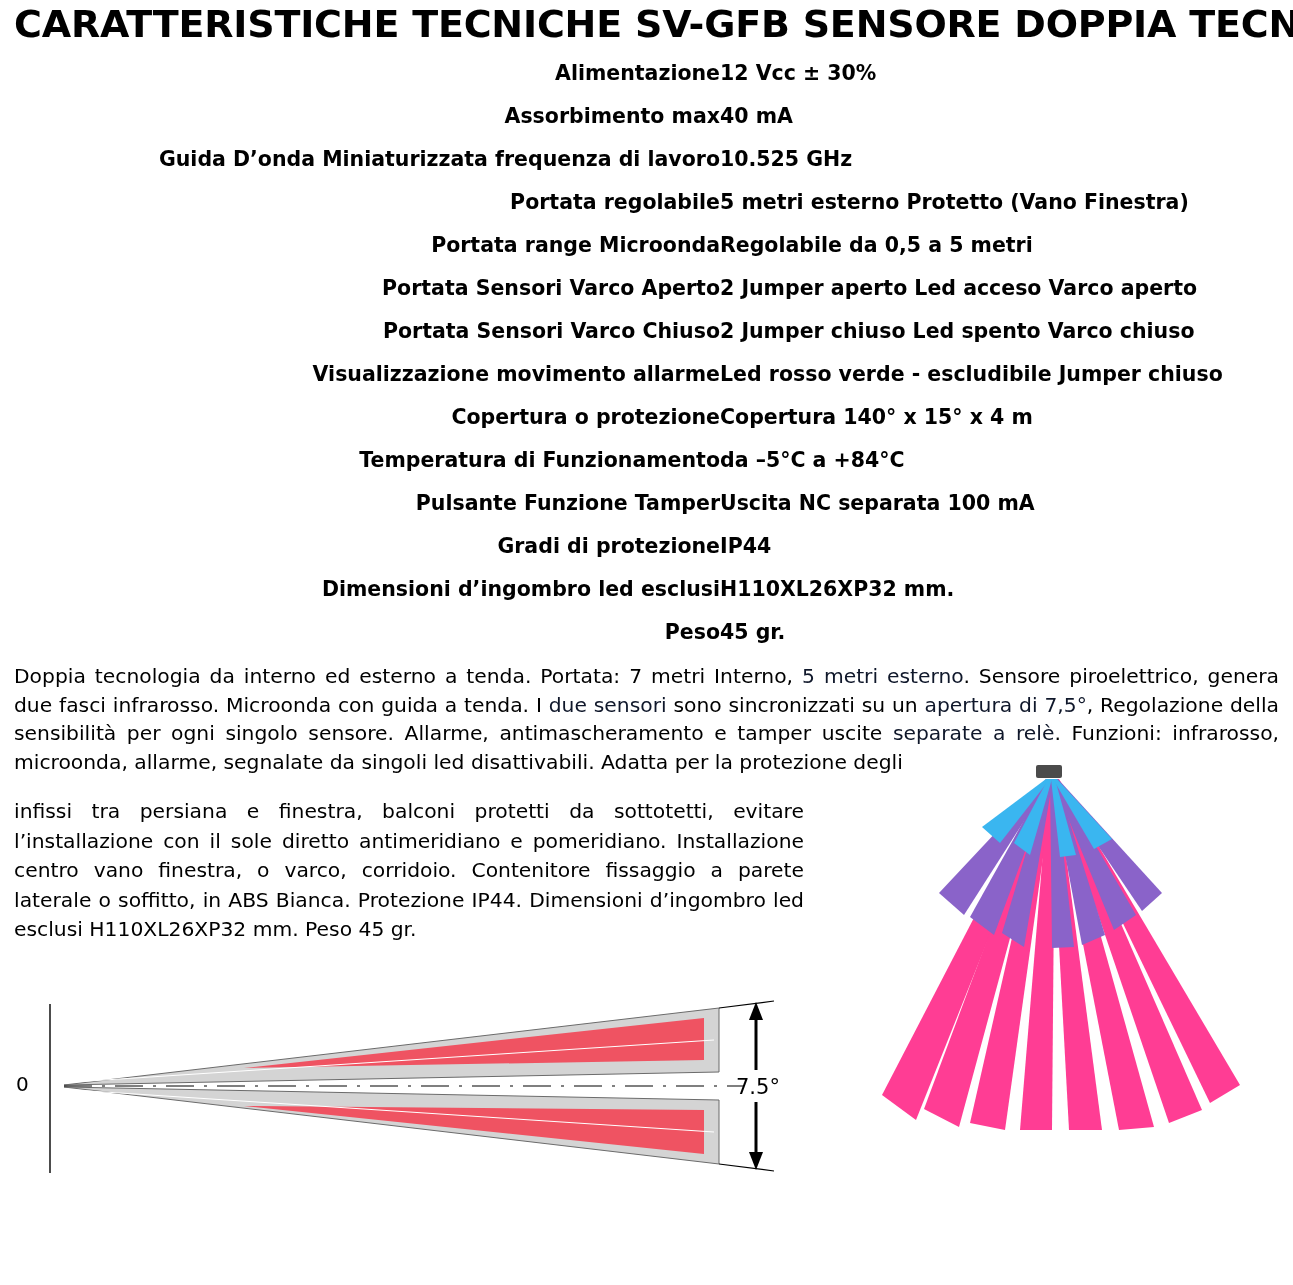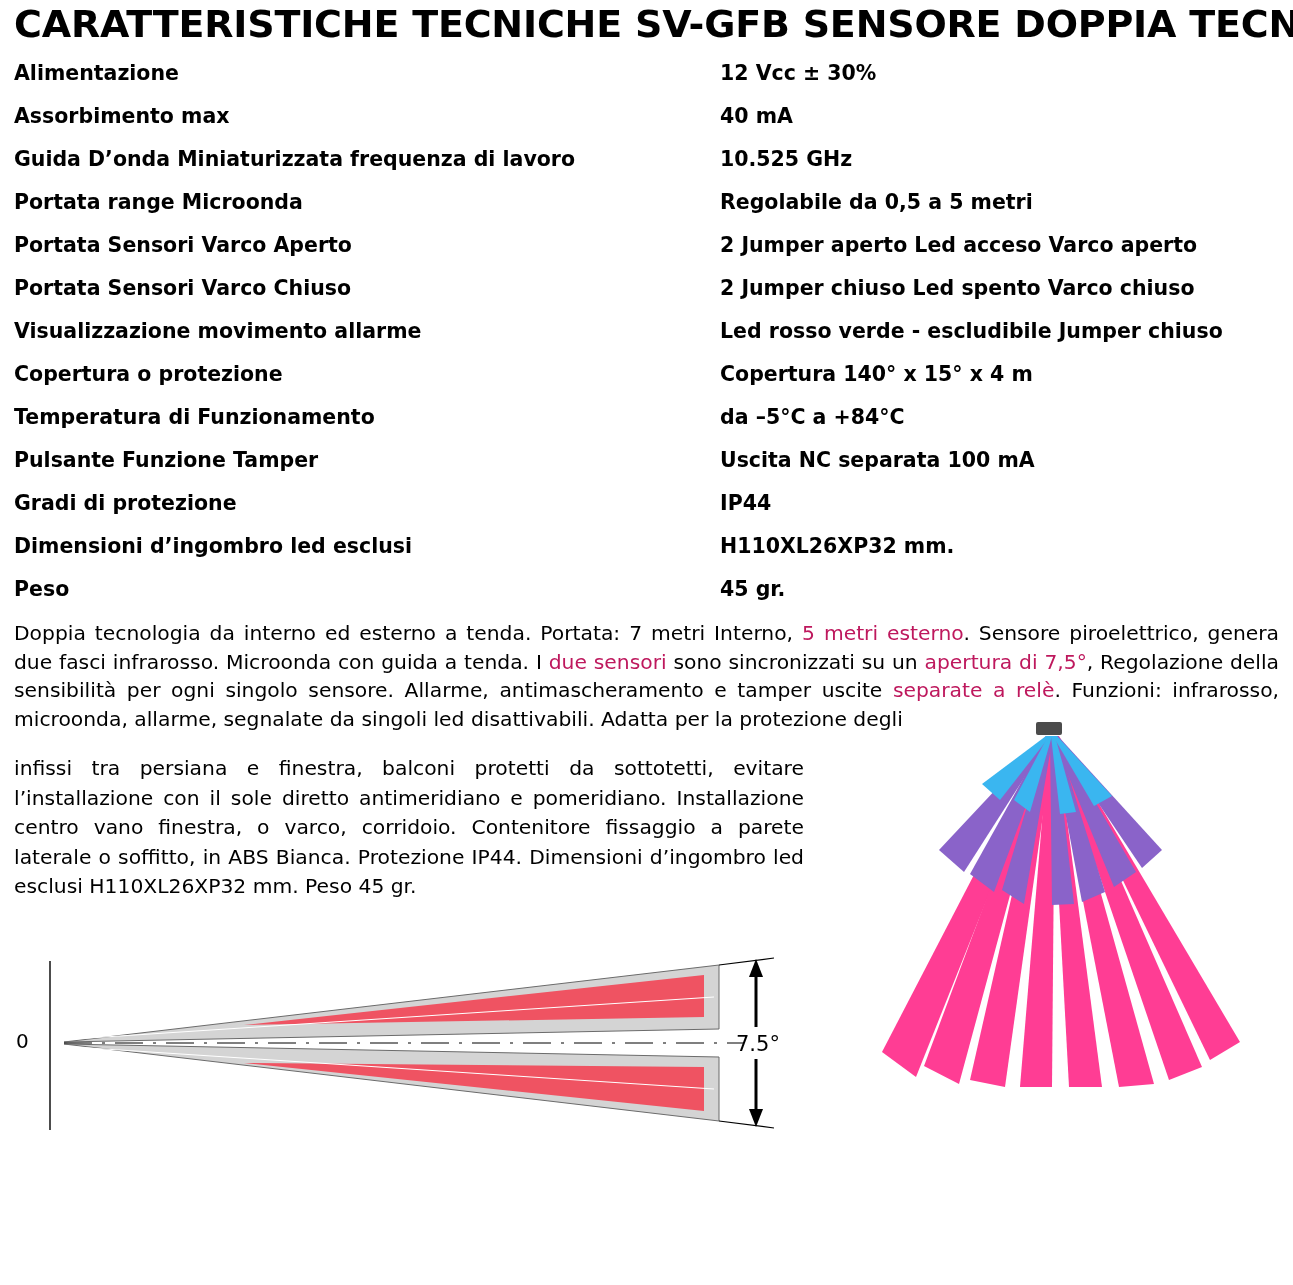--- a/index.html
+++ b/index.html
@@ -37,29 +37,29 @@
   }
   table.specs td {
     font-size: 20.5px;
     font-weight: bold;
     padding: 0;
     height: 43px;
     vertical-align: middle;
     line-height: 1.05;
     white-space: nowrap;
   }
-  td.label { width: 706px; }
+  td.label { width: 706px; text-align: right; }
   td.value { width: 559px; }
   .desc {
     font-size: 20.3px;
     line-height: 1.42;
     text-align: justify;
     margin-top: 8px;
   }
-  .desc .hl { color: #be185d; }
+  .desc .hl { color: #0f172a; }
   .desc-narrow {
     width: 790px;
     font-size: 20.3px;
     line-height: 1.45;
     text-align: justify;
   }
   .bottom {
     position: relative;
     width: 1265px;
   }
@@ -92,20 +92,24 @@
         <td class="label">Alimentazione</td>
         <td class="value">12 Vcc ± 30%</td>
       </tr>
       <tr>
         <td class="label">Assorbimento max</td>
         <td class="value">40 mA</td>
       </tr>
       <tr>
         <td class="label">Guida D’onda Miniaturizzata frequenza di lavoro</td>
         <td class="value">10.525 GHz</td>
+      </tr>
+      <tr>
+        <td class="label">Portata regolabile</td>
+        <td class="value">5 metri esterno Protetto (Vano Finestra)</td>
       </tr>
       <tr>
         <td class="label">Portata range Microonda</td>
         <td class="value">Regolabile da 0,5 a 5 metri</td>
       </tr>
       <tr>
         <td class="label">Portata Sensori Varco Aperto</td>
         <td class="value">2 Jumper aperto Led acceso Varco aperto</td>
       </tr>
       <tr>

